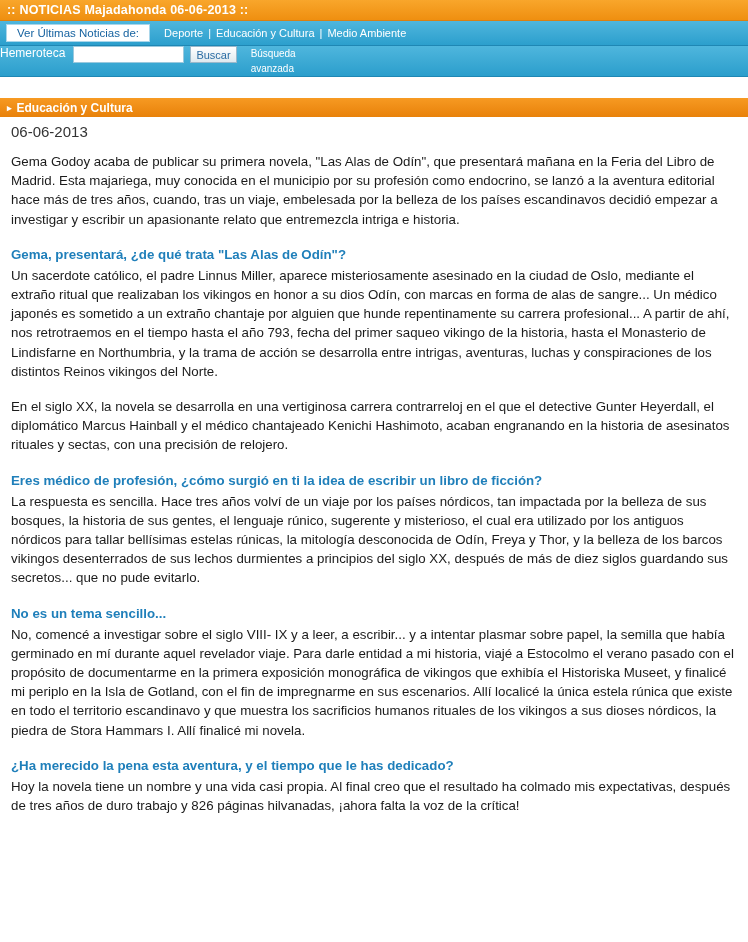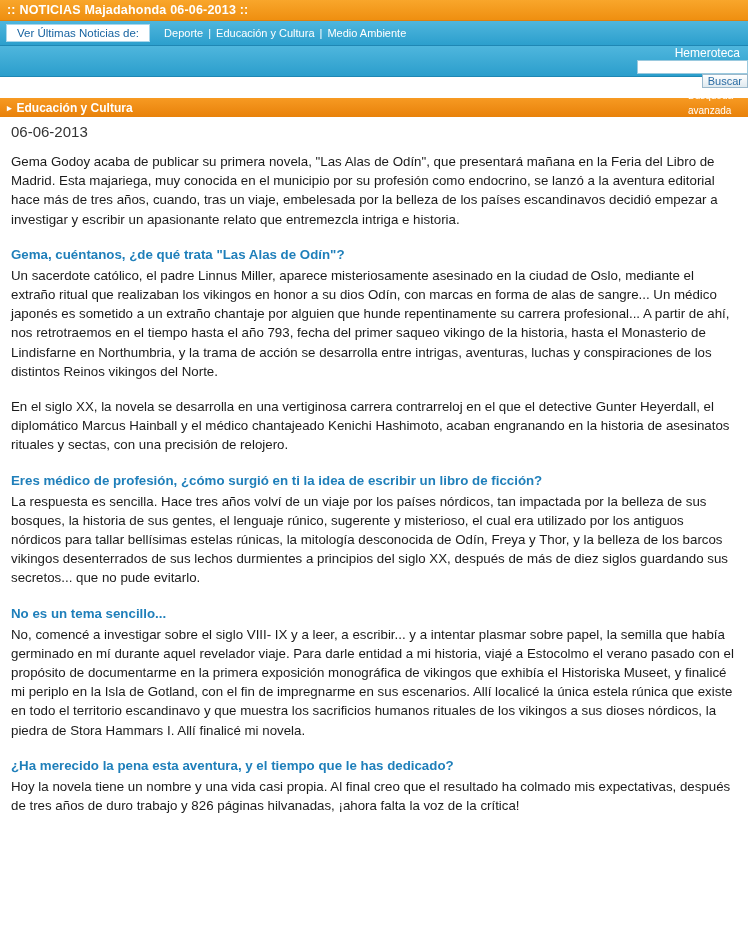--- a/index.html
+++ b/index.html
@@ -69,24 +69,23 @@
     color: #ffffff;
     padding: 0 3px;
   }
 
   
   .searchstrip {
     height: 30px;
     background: #3aa9d4;
     background: linear-gradient(#4fb6dd, #2b9ecc);
     display: flex;
-    align-items: flex-end;
-    padding-left: 14px;
+    align-items: flex-start;
+    padding-left: 0;
     border-bottom: 1px solid #1f87b4;
-    flex-direction: column;
   }
   .search-title {
     color: #ffffff;
     font-size: 12px;
     margin-right: 8px;
     white-space: nowrap;
   }
   .search-input {
     width: 105px;
     height: 15px;
@@ -196,21 +195,21 @@
 <div class="section-header">
   <span class="caret">▸</span>
   <span>Educación y Cultura</span>
 </div>
 
 <div class="article">
   <div class="date">06-06-2013</div>
 
   <p class="body">Gema Godoy acaba de publicar su primera novela, "Las Alas de Odín", que presentará mañana en la Feria del Libro de Madrid. Esta majariega, muy conocida en el municipio por su profesión como endocrino, se lanzó a la aventura editorial hace más de tres años, cuando, tras un viaje, embelesada por la belleza de los países escandinavos decidió empezar a investigar y escribir un apasionante relato que entremezcla intriga e historia.</p>
 
-  <h2 class="q">Gema, cuéntanos, ¿de qué trata "Las Alas de Odín"?</h2>
+  <h2 class="q">Gema, presentará, ¿de qué trata "Las Alas de Odín"?</h2>
   <p class="body">Un sacerdote católico, el padre Linnus Miller, aparece misteriosamente asesinado en la ciudad de Oslo, mediante el extraño ritual que realizaban los vikingos en honor a su dios Odín, con marcas en forma de alas de sangre... Un médico japonés es sometido a un extraño chantaje por alguien que hunde repentinamente su carrera profesional... A partir de ahí, nos retrotraemos en el tiempo hasta el año 793, fecha del primer saqueo vikingo de la historia, hasta el Monasterio de Lindisfarne en Northumbria, y la trama de acción se desarrolla entre intrigas, aventuras, luchas y conspiraciones de los distintos Reinos vikingos del Norte.</p>
   <p class="body">En el siglo XX, la novela se desarrolla en una vertiginosa carrera contrarreloj en el que el detective Gunter Heyerdall, el diplomático Marcus Hainball y el médico chantajeado Kenichi Hashimoto, acaban engranando en la historia de asesinatos rituales y sectas, con una precisión de relojero.</p>
 
   <h2 class="q">Eres médico de profesión, ¿cómo surgió en ti la idea de escribir un libro de ficción?</h2>
   <p class="body">La respuesta es sencilla. Hace tres años volví de un viaje por los países nórdicos, tan impactada por la belleza de sus bosques, la historia de sus gentes, el lenguaje rúnico, sugerente y misterioso, el cual era utilizado por los antiguos nórdicos para tallar bellísimas estelas rúnicas, la mitología desconocida de Odín, Freya y Thor, y la belleza de los barcos vikingos desenterrados de sus lechos durmientes a principios del siglo XX, después de más de diez siglos guardando sus secretos... que no pude evitarlo.</p>
 
   <h2 class="q">No es un tema sencillo...</h2>
   <p class="body"><span>No, comencé a investigar sobre el siglo VIII- IX y a leer, a escribir... y a intentar plasmar sobre papel, la semilla que había germinado en mí durante aquel revelador viaje. Para darle entidad a mi historia, viajé a Estocolmo el verano pasado con el propósito de documentarme en la primera exposición monográfica de vikingos que exhibía el Historiska Museet, y finalicé mi periplo en la Isla de Gotland, con el fin de impregnarme en sus escenarios. Allí localicé la única estela rúnica que existe en todo el territorio escandinavo y que muestra los sacrificios humanos rituales de los vikingos a sus dioses nórdicos, la piedra de Stora Hammars I. Allí finalicé mi novela.</span></p>
 
 

